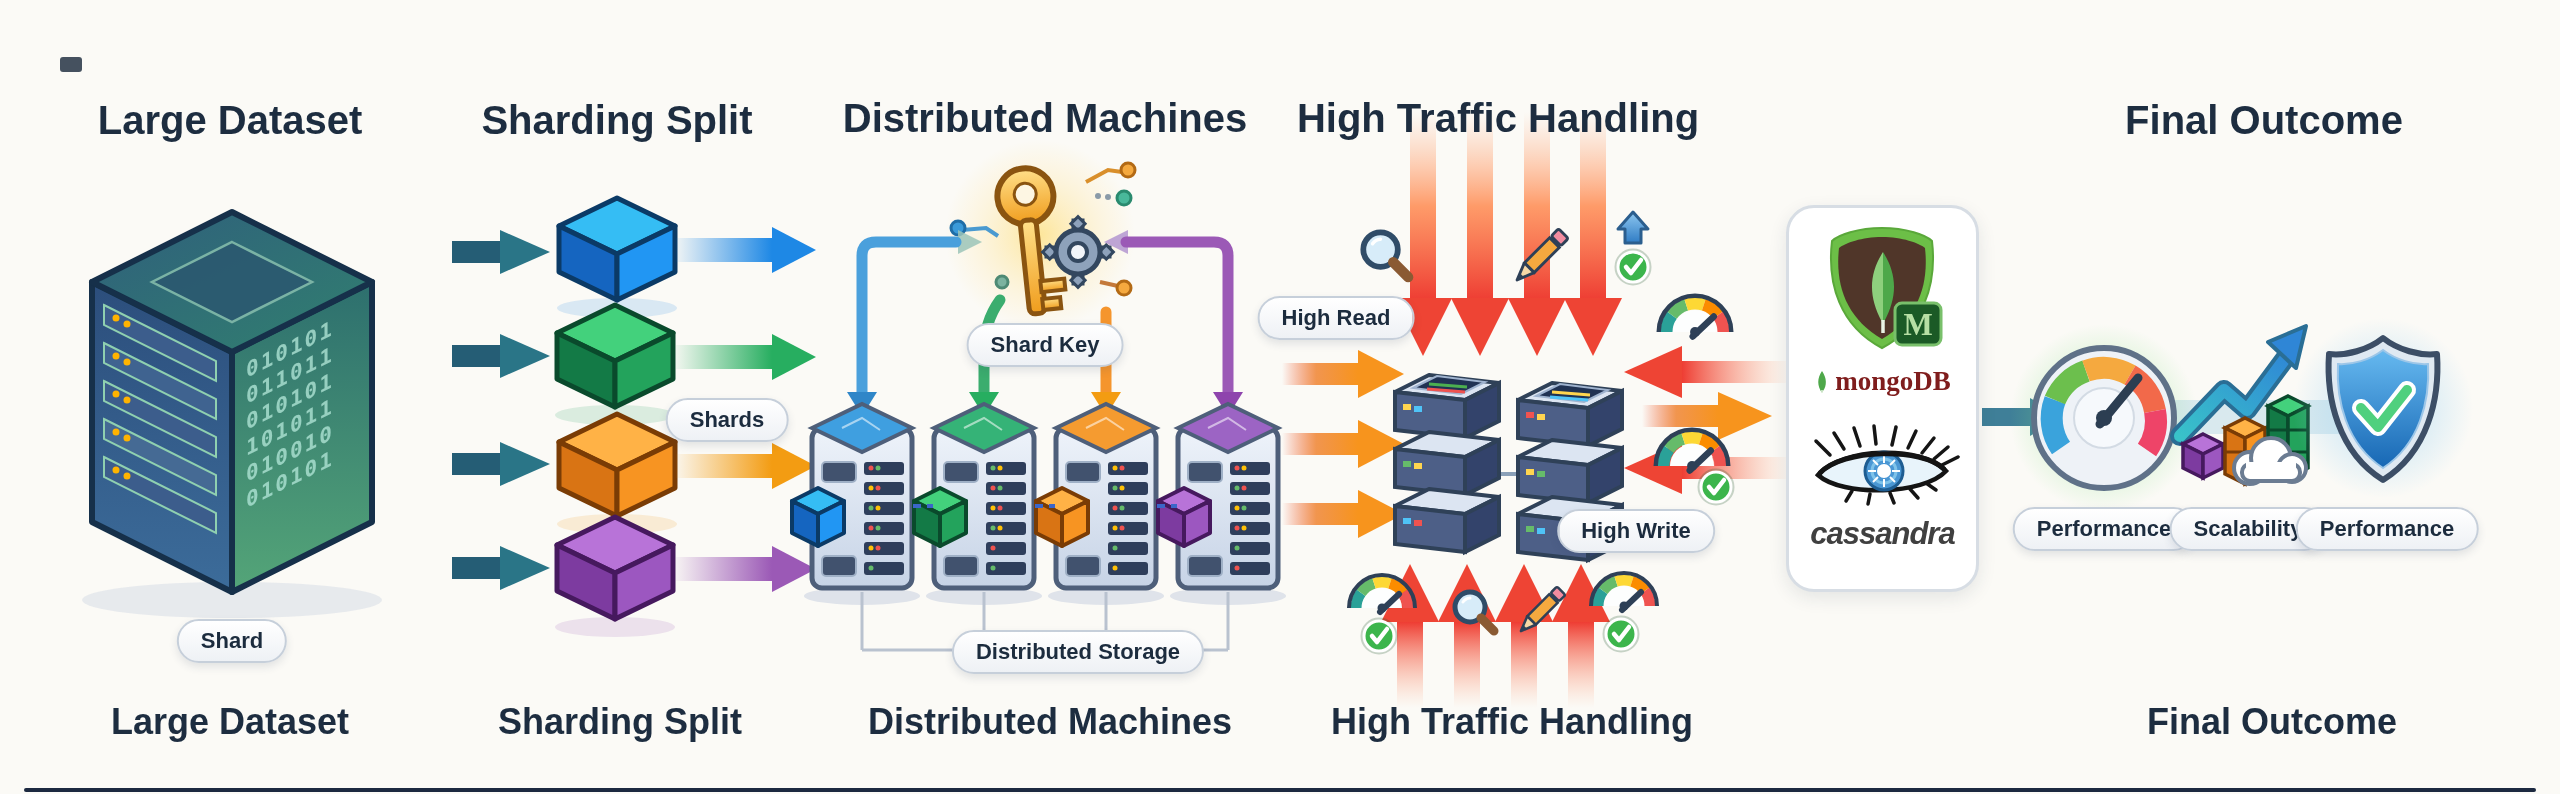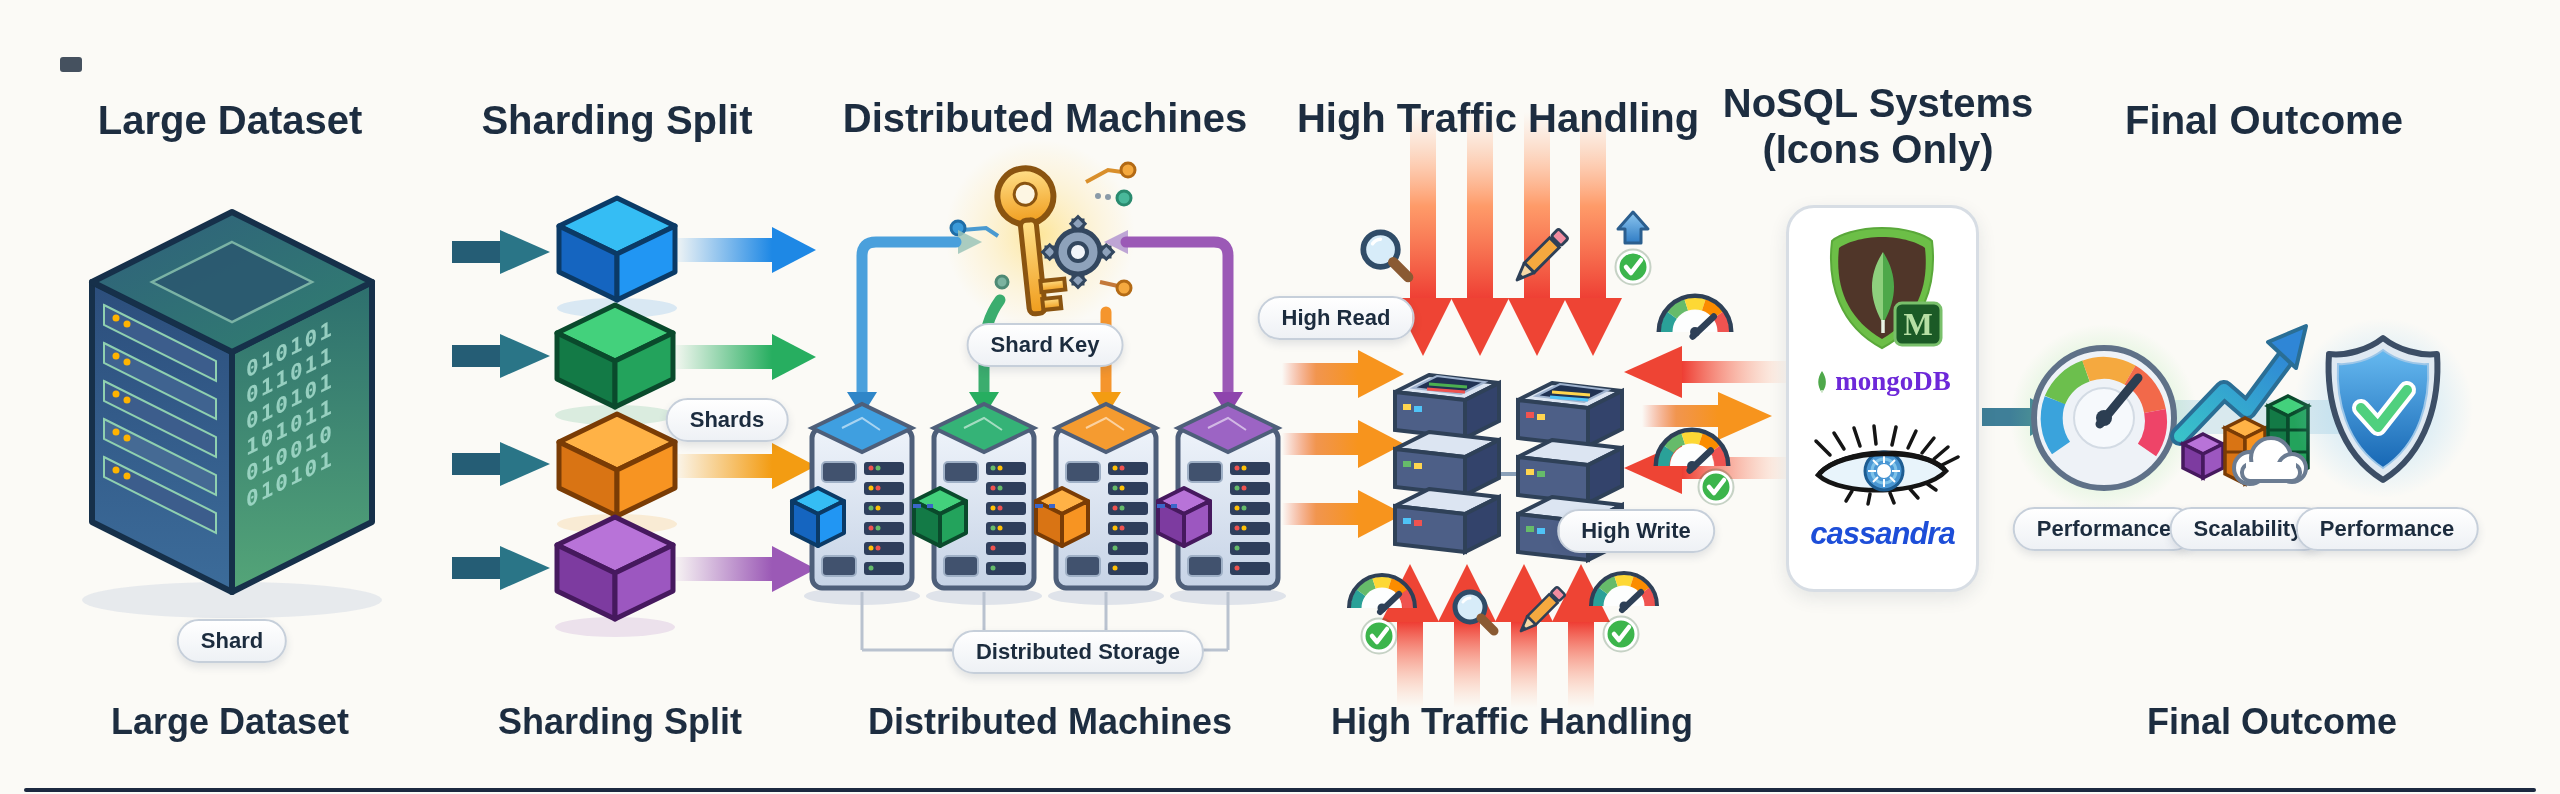--- a/index.html
+++ b/index.html
@@ -10,23 +10,23 @@
          color:#1d2d40;text-align:center;white-space:nowrap;}
   .blabel{position:absolute;transform:translateX(-50%);font:bold 36px "Liberation Sans",sans-serif;
          color:#1d2d40;white-space:nowrap;}
   .pill{position:absolute;transform:translate(-50%,-50%);background:linear-gradient(#ffffff,#eef1f5);
         border:2px solid #c6cfda;border-radius:999px;padding:7px 22px;
         font:bold 22px "Liberation Sans",sans-serif;color:#1c2c3e;
         box-shadow:0 4px 8px rgba(40,60,90,.12);white-space:nowrap;margin-top:8px;}
   .nosql-card{position:absolute;left:1786px;top:205px;width:187px;height:381px;background:#ffffff;
         border:3px solid #d7dde4;border-radius:28px;box-shadow:0 6px 18px rgba(30,45,70,.10);}
   .mongo-label{position:absolute;left:0;top:158px;width:100%;display:flex;align-items:center;
-        justify-content:center;gap:5px;font:bold 27px "Liberation Serif",serif;color:#6d28d9;}
+        justify-content:center;gap:5px;font:bold 27px "Liberation Serif",serif;color:#7f1d1d;}
   .cass-label{position:absolute;left:0;top:308px;width:100%;text-align:center;
-        font:bold italic 31px "Liberation Sans",sans-serif;color:#1d4ed8;letter-spacing:-1px;}
+        font:bold italic 31px "Liberation Sans",sans-serif;color:#404040;letter-spacing:-1px;}
 </style>
 </head>
 <body>
 
 <div id="stage">
 
 <svg id="diagram-svg" width="2560" height="794" viewBox="0 0 2560 794">
 <defs>
   <linearGradient id="gTeal" x1="0" y1="0" x2="1" y2="0">
           <stop offset="0" stop-color="#1c4a66"></stop>
@@ -576,22 +576,21 @@
   <path d="M2361,408 L2378,427 L2407,390" stroke="#ffffff" stroke-width="18" fill="none" stroke-linecap="round" stroke-linejoin="round"></path>
   <path d="M2361,408 L2378,427 L2407,390" stroke="#4fd07e" stroke-width="10" fill="none" stroke-linecap="round" stroke-linejoin="round"></path>
 </g>
 </svg>
 
 <div class="title" style="left:230px;top:97px">Large Dataset</div>
 <div class="title" style="left:617px;top:97px">Sharding Split</div>
 <div class="title" style="left:1045px;top:95px">Distributed Machines</div>
 <div class="title" style="left:1498px;top:95px">High Traffic Handling</div>
 <div class="title" style="left:1878px;top:80px">
-  <span>NoSQL Systems</span><br>
-  <span>(Icons Only)</span>
+  <br>
 </div>
 <div class="title" style="left:2264px;top:97px">Final Outcome</div>
 
 <div class="blabel" style="left:230px;top:701px">Large Dataset</div>
 <div class="blabel" style="left:620px;top:701px">Sharding Split</div>
 <div class="blabel" style="left:1050px;top:701px">Distributed Machines</div>
 <div class="blabel" style="left:1512px;top:701px">High Traffic Handling</div>
 <div class="blabel" style="left:2272px;top:701px">Final Outcome</div>
 
 <div class="pill" style="left:232px;top:633px">Shard</div>

